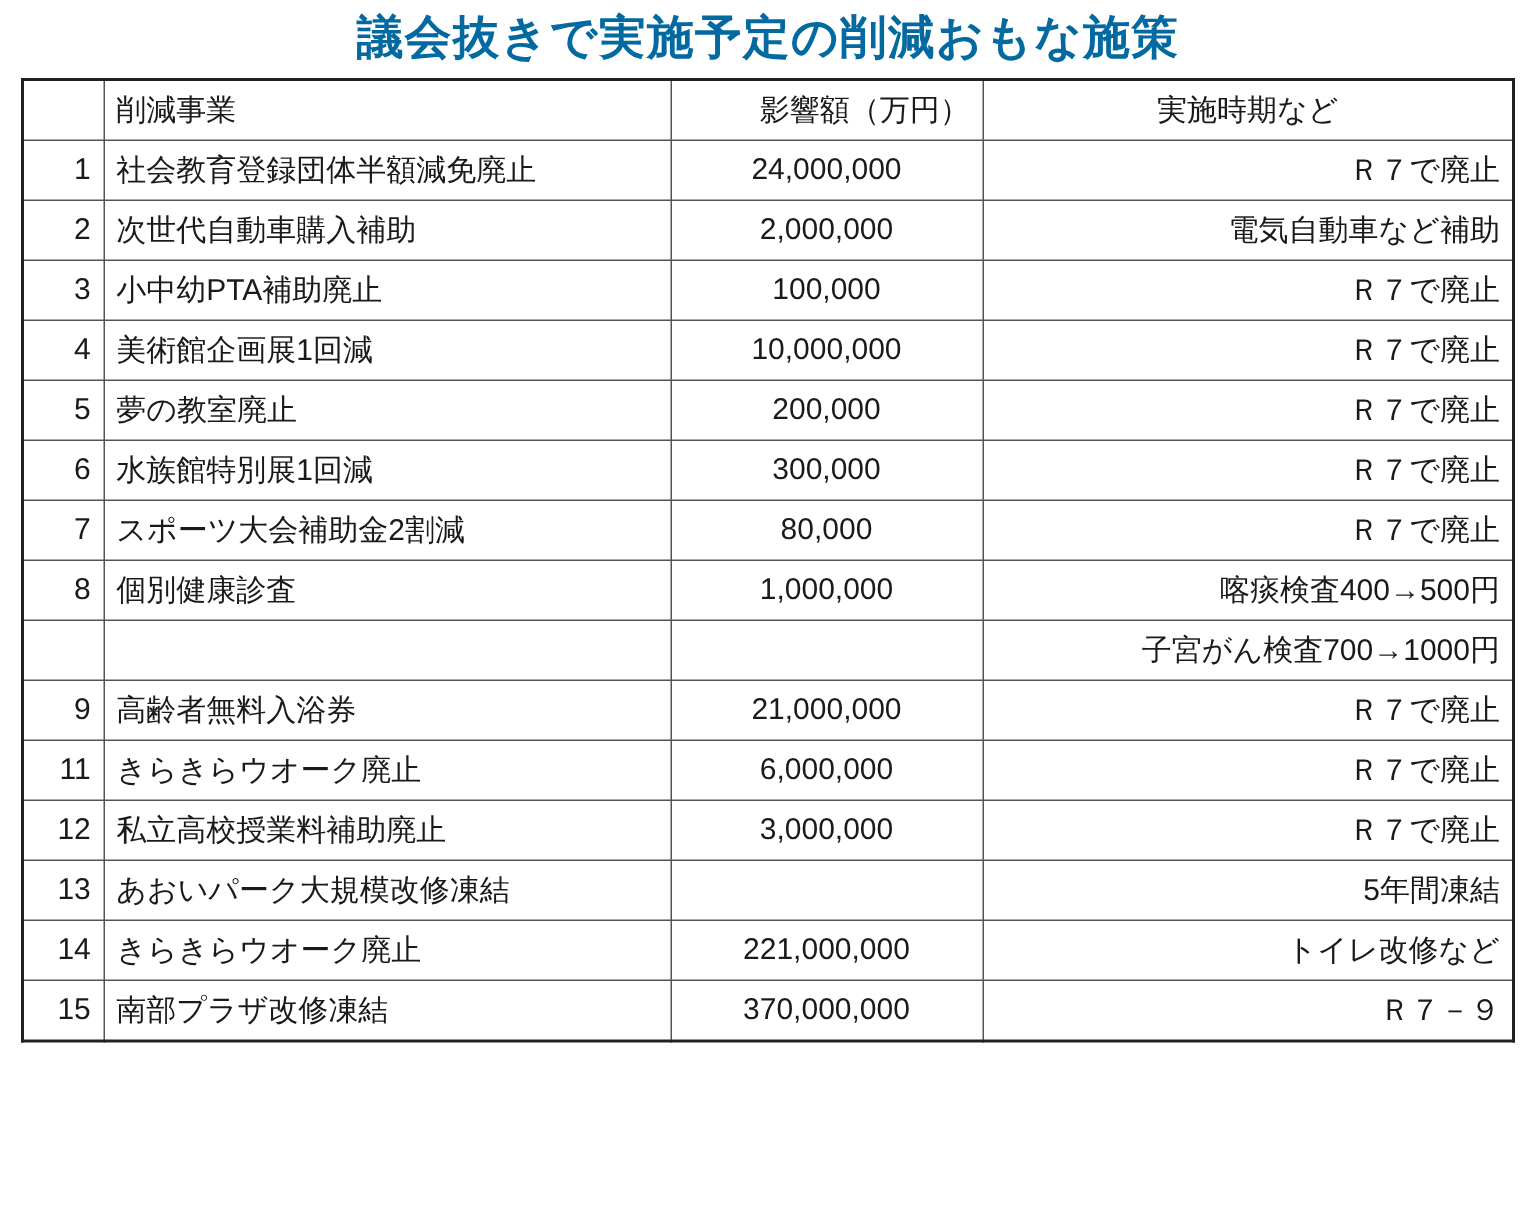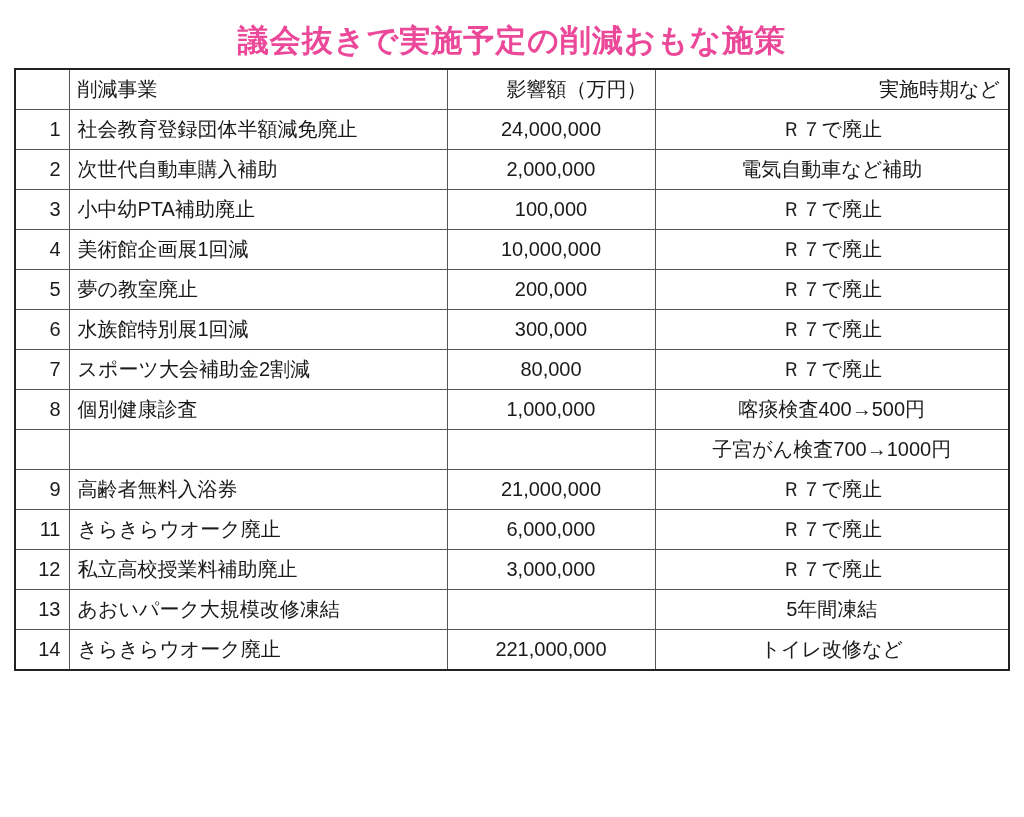--- a/index.html
+++ b/index.html
@@ -18,23 +18,23 @@
     position: relative;
     width: 1024px;
     height: 817px;
     box-sizing: border-box;
   }
   .doc-title {
     text-align: center;
     font-size: 31px;
     font-weight: bold;
     letter-spacing: 1px;
-    padding: 24px 0 10px 0;
+    padding: 8px 0 10px 0;
     line-height: 1.1;
-    color: #ec4899;
+    color: #0369a1;
   }
   table.measures {
     border-collapse: collapse;
     table-layout: fixed;
     width: 994px;
     margin: 0 auto;
     border: 2px solid #222;
   }
   table.measures td, table.measures th {
     border: 1px solid #555;
@@ -48,26 +48,26 @@
     white-space: nowrap;
   }
   col.c-no    { width: 54px; }
   col.c-name  { width: 378px; }
   col.c-amt   { width: 208px; }
   col.c-time  { width: 354px; }
 
   .cell-no   { text-align: right; padding-right: 8px; }
   .cell-name { text-align: left; margin-top: 16px; }
   .cell-amt  { text-align: center; padding-right: 10px; }
-  .cell-time { text-align: center; }
+  .cell-time { text-align: right; }
 
   thead td.cell-no { text-align: right; }
   thead td.cell-name { text-align: left; }
   thead td.cell-amt { text-align: right; padding-left: 26px; }
-  thead td.cell-time { text-align: right; }
+  thead td.cell-time { text-align: center; }
 </style>
 </head>
 <body>
 
 <div class="page">
 
   <div class="doc-title">議会抜きで実施予定の削減おもな施策</div>
 
   <table class="measures">
     <colgroup>
@@ -162,16 +162,22 @@
         <td class="cell-name">あおいパーク大規模改修凍結</td>
         <td class="cell-amt"></td>
         <td class="cell-time">5年間凍結</td>
       </tr>
       <tr>
         <td class="cell-no">14</td>
         <td class="cell-name">きらきらウオーク廃止</td>
         <td class="cell-amt">221,000,000</td>
         <td class="cell-time">トイレ改修など</td>
       </tr>
+      <tr>
+        <td class="cell-no">15</td>
+        <td class="cell-name">南部プラザ改修凍結</td>
+        <td class="cell-amt">370,000,000</td>
+        <td class="cell-time">Ｒ７－９</td>
+      </tr>
     </tbody>
   </table>
 
 </div>
 
 </body></html>

